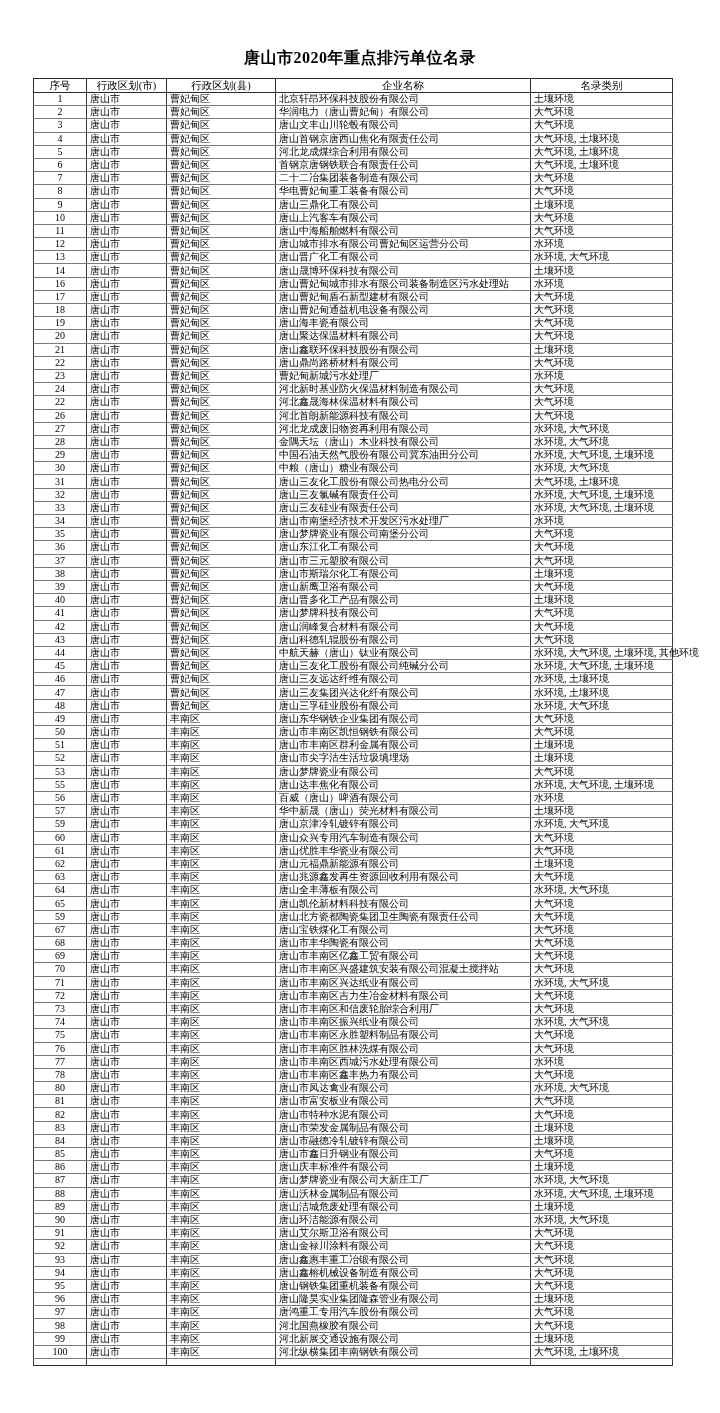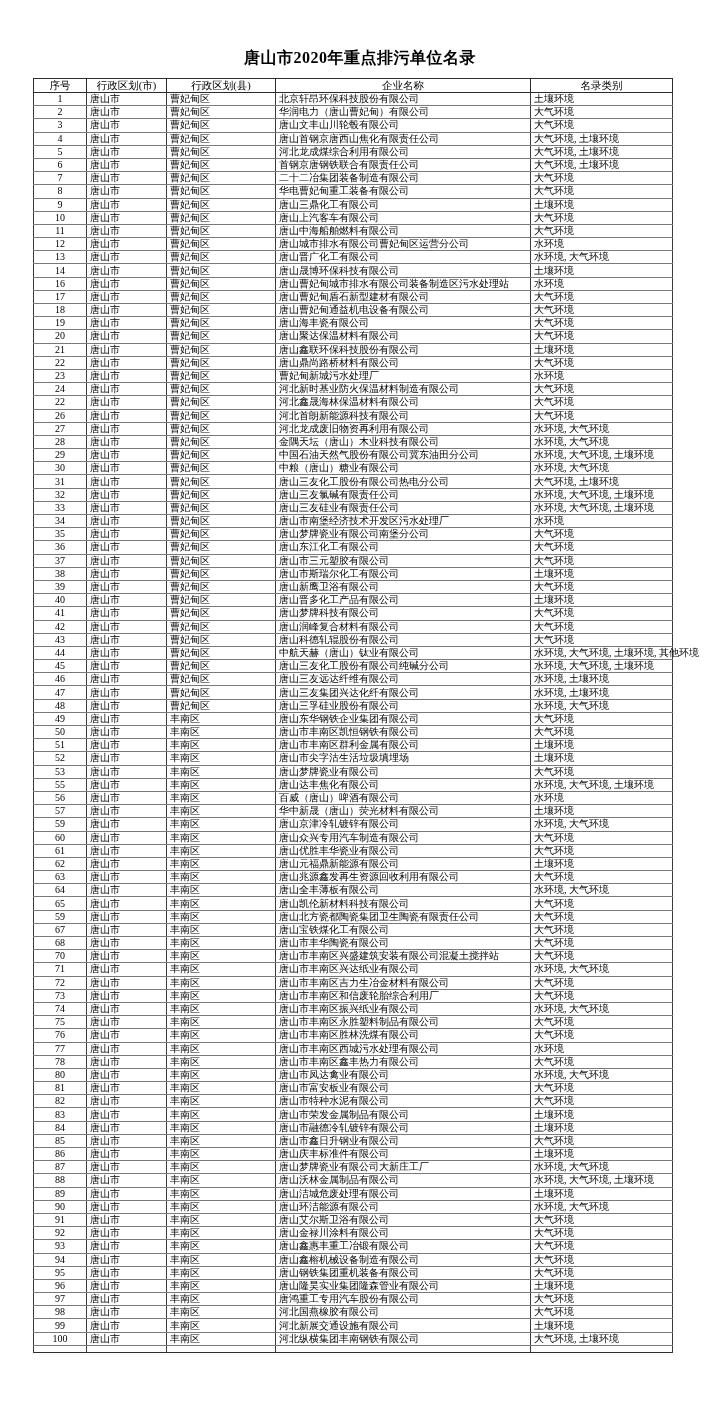--- a/index.html
+++ b/index.html
@@ -544,20 +544,27 @@
         <td class="cat">大气环境</td>
       </tr>
       <tr>
         <td class="idx">68</td>
         <td>唐山市</td>
         <td>丰南区</td>
         <td>唐山市丰华陶瓷有限公司</td>
         <td class="cat">大气环境</td>
       </tr>
       <tr>
+        <td class="idx">69</td>
+        <td>唐山市</td>
+        <td>丰南区</td>
+        <td>唐山市丰南区亿鑫工贸有限公司</td>
+        <td class="cat">大气环境</td>
+      </tr>
+      <tr>
         <td class="idx">70</td>
         <td>唐山市</td>
         <td>丰南区</td>
         <td>唐山市丰南区兴盛建筑安装有限公司混凝土搅拌站</td>
         <td class="cat">大气环境</td>
       </tr>
       <tr>
         <td class="idx">71</td>
         <td>唐山市</td>
         <td>丰南区</td>

